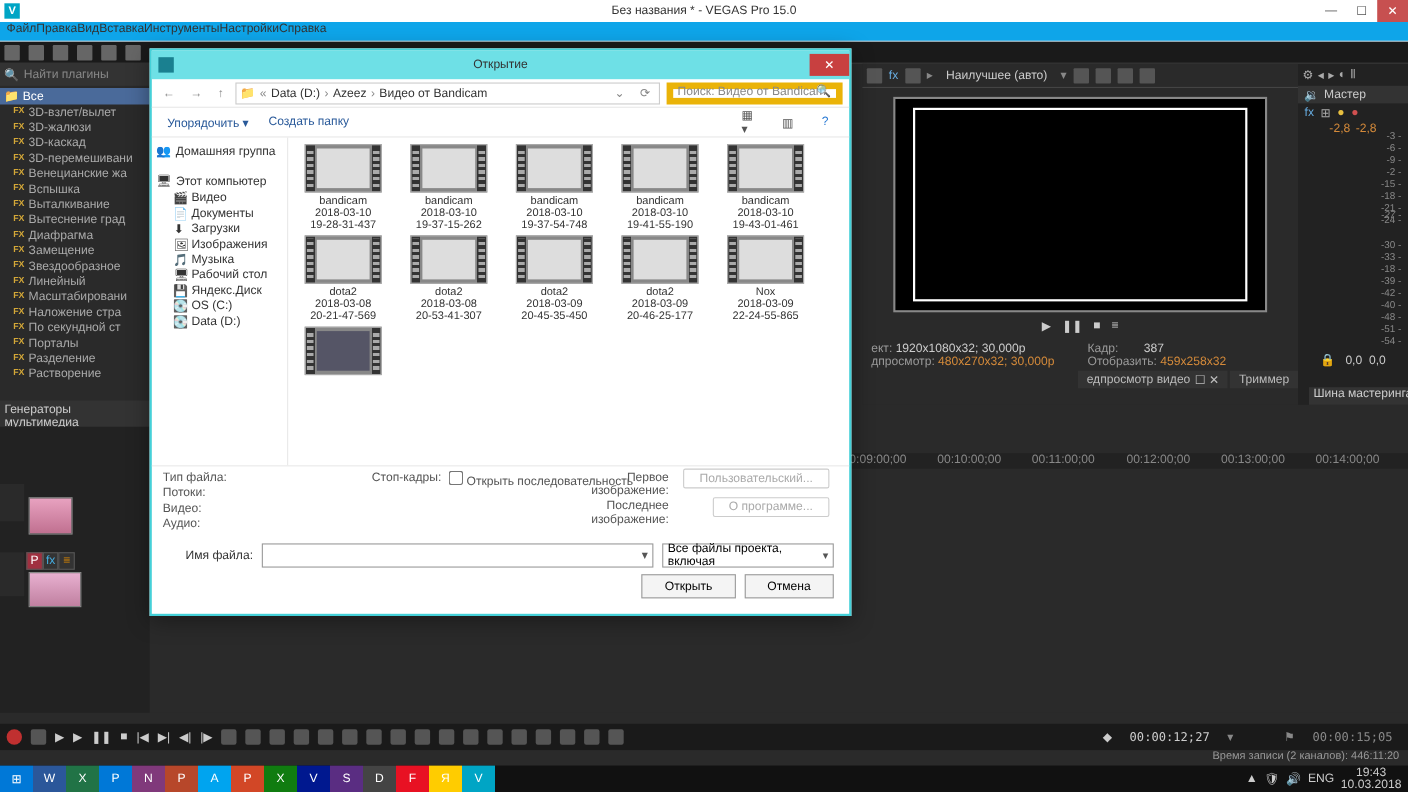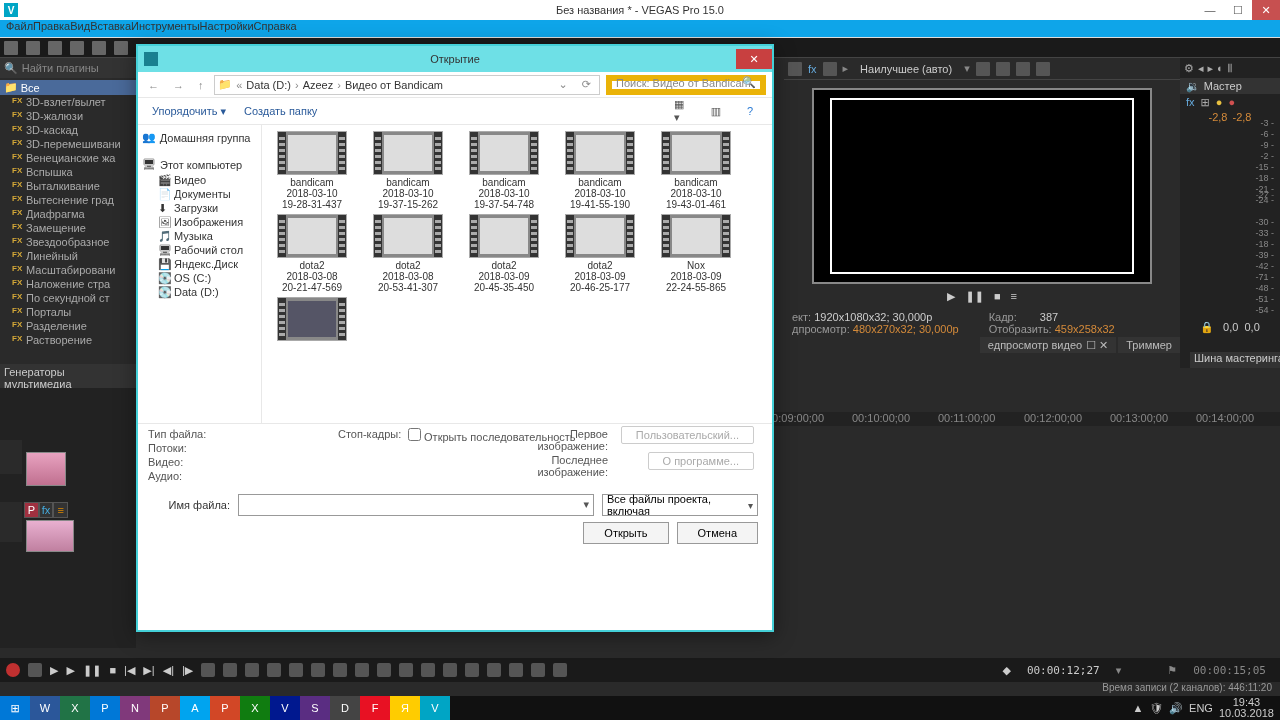--- a/index.html
+++ b/index.html
@@ -75,21 +75,21 @@
 .timecode { color:#ccc; font-family:monospace; padding:0 8px; }
 
 .stripbar { position:absolute; bottom:24px; left:0; right:0; height:14px; background:#2a2a2a; color:#999; font-size:10px; text-align:right; padding:0 8px; }
 
 
 .taskbar { position:absolute; bottom:0; left:0; right:0; height:24px; background:#111; display:flex; align-items:center; }
 .taskbar .tbicon { width:30px; height:24px; display:flex; align-items:center; justify-content:center; color:#fff; font-size:11px; }
 .taskbar .tray { position:absolute; right:0; display:flex; align-items:center; gap:6px; padding:0 6px; color:#ccc; font-size:10px; }
 
 
-.dialog { position:absolute; left:136px; top:44px; width:638px; height:588px; background:#fff; border:2px solid #44d0d8; box-shadow:0 4px 20px rgba(0,0,0,.4); z-index:10; }
+.dialog { position:absolute; left:136px; top:44px; width:638px; height:516px; background:#fff; border:2px solid #44d0d8; box-shadow:0 4px 20px rgba(0,0,0,.4); z-index:10; }
 .dlgtitle { height:26px; background:#6ee0e6; display:flex; align-items:center; position:relative; }
 .dlgtitle .dicon { width:14px;height:14px;background:#1a8090;margin:0 6px; }
 .dlgtitle .t { position:absolute; left:50%; transform:translateX(-50%); color:#333; }
 .dlgtitle .dclose { position:absolute; right:0; width:36px; height:20px; background:#c84040; color:#fff; display:flex; align-items:center; justify-content:center; }
 .dlgnav { height:26px; display:flex; align-items:center; padding:0 6px; gap:6px; border-bottom:1px solid #e8e8e8; }
 .navarrow { color:#888; padding:0 4px; }
 .crumbbox { flex:1; display:flex; align-items:center; gap:4px; border:1px solid #ccc; height:20px; padding:0 4px; }
 .crumb { color:#333; }
 .crumbsep { color:#888; }
 .searchbox { width:160px; height:20px; border:6px solid #eab308; display:flex; align-items:flex-end; padding:0 4px; color:#888; position:relative; }
@@ -270,21 +270,21 @@
         <div class="tick" style="top: 44px;">-15 -</div>
         <div class="tick" style="top: 55px;">-18 -</div>
         <div class="tick" style="top: 66px;">-21 -</div>
         <div class="tick" style="top: 77px;">-24 -</div>
         <div class="tick" style="top: 72px; font-style: italic;">-27 -</div>
         <div class="tick" style="top: 99px;">-30 -</div>
         <div class="tick" style="top: 110px;">-33 -</div>
         <div class="tick" style="top: 121px;">-18 -</div>
         <div class="tick" style="top: 132px;">-39 -</div>
         <div class="tick" style="top: 143px;">-42 -</div>
-        <div class="tick" style="top: 154px;">-71 -</div>
+        <div class="tick" style="top: 154px;">-40 -</div>
         <div class="tick" style="top: 165px;">-48 -</div>
         <div class="tick" style="top: 176px;">-51 -</div>
         <div class="tick" style="top: 187px;">-54 -</div>
       </div>
     <div style="position:absolute;bottom:34px;width:100%;text-align:center;color:#ccc">
        <span>🔒</span>&nbsp;&nbsp;
        <span>0,0</span>&nbsp;&nbsp;<span>0,0</span>
     </div>
     <div class="mixfoot">Шина мастеринга</div>
   </div>

